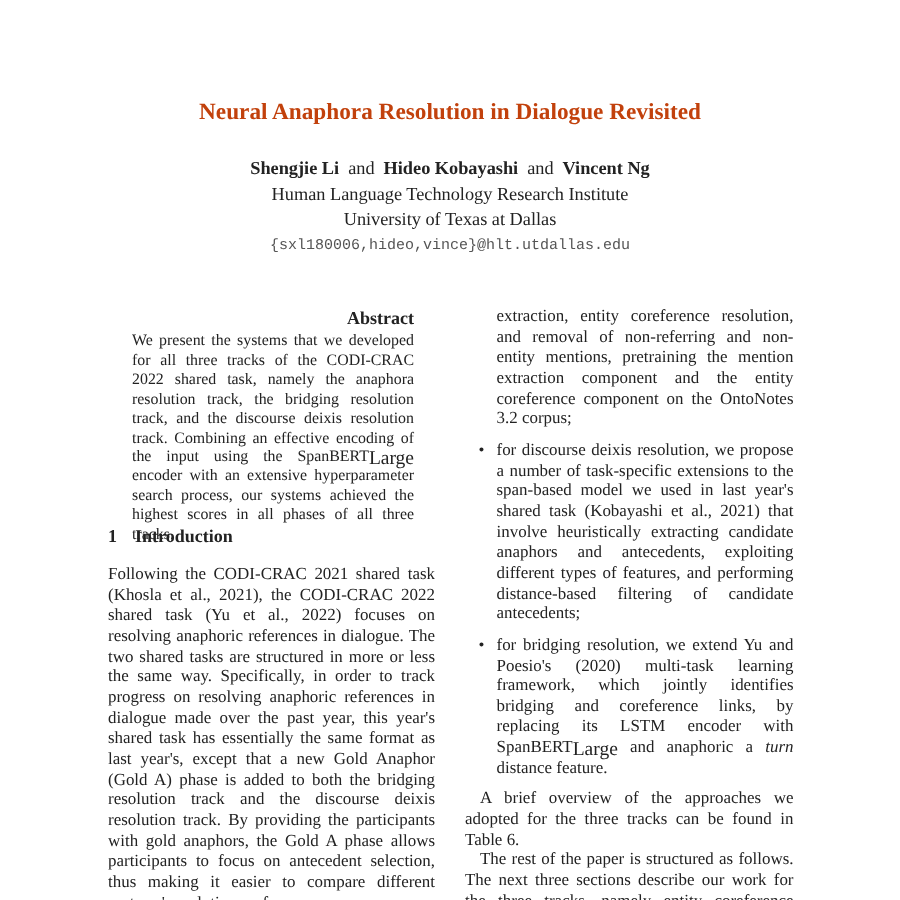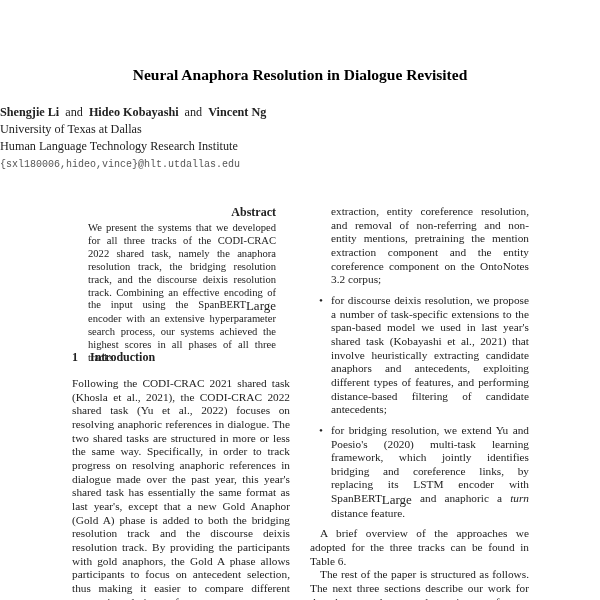--- a/index.html
+++ b/index.html
@@ -3,24 +3,24 @@
 <meta charset="utf-8">
 <style>
   html, body { margin:0; padding:0; }
   body {
     width:600px; height:600px; overflow:hidden; background:#ffffff;
     font-family:"Liberation Serif", serif; color:#222;
     position:relative;
   }
   .title {
     position:absolute; left:0; width:600px; top:66px; text-align:center;
-    font-weight:bold; font-size:15.5px; color:#000000;
+    font-weight:bold; font-size:15.5px; color:#c2410c;
   }
   .authors {
-    position:absolute; left:0; width:600px; top:104px; 
+    position:absolute; left:0; width:600px; top:104px; text-align:center;
     font-size:12.2px; line-height:17.2px; color:#222;
   }
   .authors .names b { font-weight:bold; }
   .authors .and { margin:0 6px; }
   .authors .email { font-family:"Liberation Mono", monospace; font-size:10px; color:#555; }
   .col { position:absolute; font-size:11.3px; line-height:13.65px; text-align:justify; color:#222; }
   .abstract-head {
     position:absolute; left:88px; width:188px; top:205px; text-align:right;
     font-weight:bold; font-size:12px;
   }
@@ -41,22 +41,22 @@
 </style>
 </head>
 <body>
 
 <div class="title">Neural Anaphora Resolution in Dialogue Revisited</div>
 
 <div class="authors">
   <div class="names">
     <b>Shengjie Li</b><span class="and">and</span><b>Hideo Kobayashi</b><span class="and">and</span><b>Vincent Ng</b>
   </div>
+  <div>Human Language Technology Research Institute</div>
   <div>University of Texas at Dallas</div>
-  <div>Human Language Technology Research Institute</div>
   <div class="email">{sxl180006,hideo,vince}@hlt.utdallas.edu</div>
 </div>
 
 <div class="abstract-head">Abstract</div>
 <div class="col abstract"><span>We present the systems that we developed for all three tracks of the CODI-CRAC 2022 shared task, namely the anaphora resolution track, the bridging resolution track, and the discourse deixis resolution track. Combining an effective encoding of the input using the SpanBERT</span><sub>Large</sub><span> encoder with an extensive hyperparameter search process, our systems achieved the highest scores in all phases of all three tracks.</span></div>
 
 <div class="section-head"><span class="num">1</span><span>Introduction</span></div>
 
 <div class="col intro">
   <p>Following the CODI-CRAC 2021 shared task (Khosla et al., 2021), the CODI-CRAC 2022 shared task (Yu et al., 2022) focuses on resolving anaphoric references in dialogue. The two shared tasks are structured in more or less the same way. Specifically, in order to track progress on resolving anaphoric references in dialogue made over the past year, this year's shared task has essentially the same format as last year's, except that a new Gold Anaphor (Gold A) phase is added to both the bridging resolution track and the discourse deixis resolution track. By providing the participants with gold anaphors, the Gold A phase allows participants to focus on antecedent selection, thus making it easier to compare different systems' resolution performances.</p>

